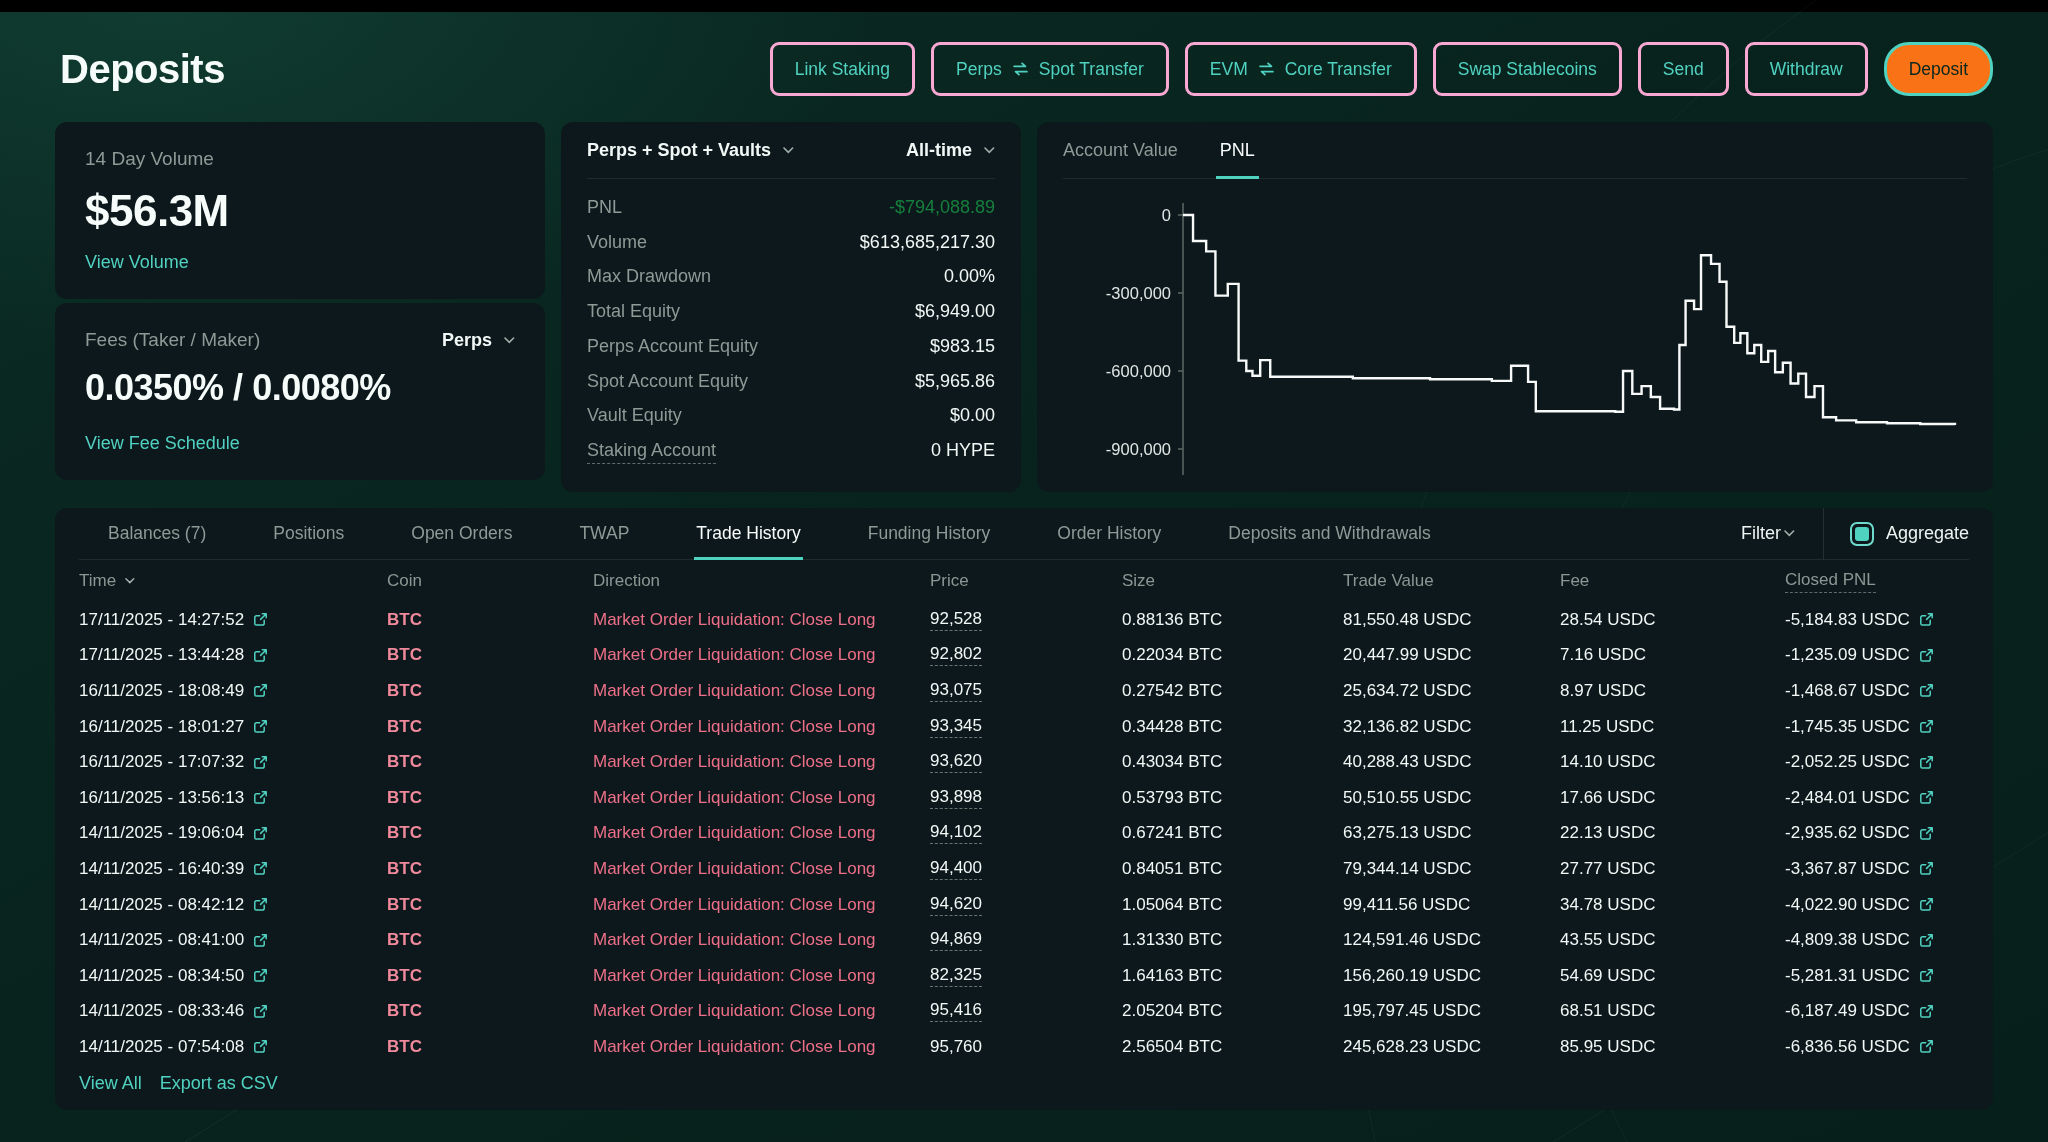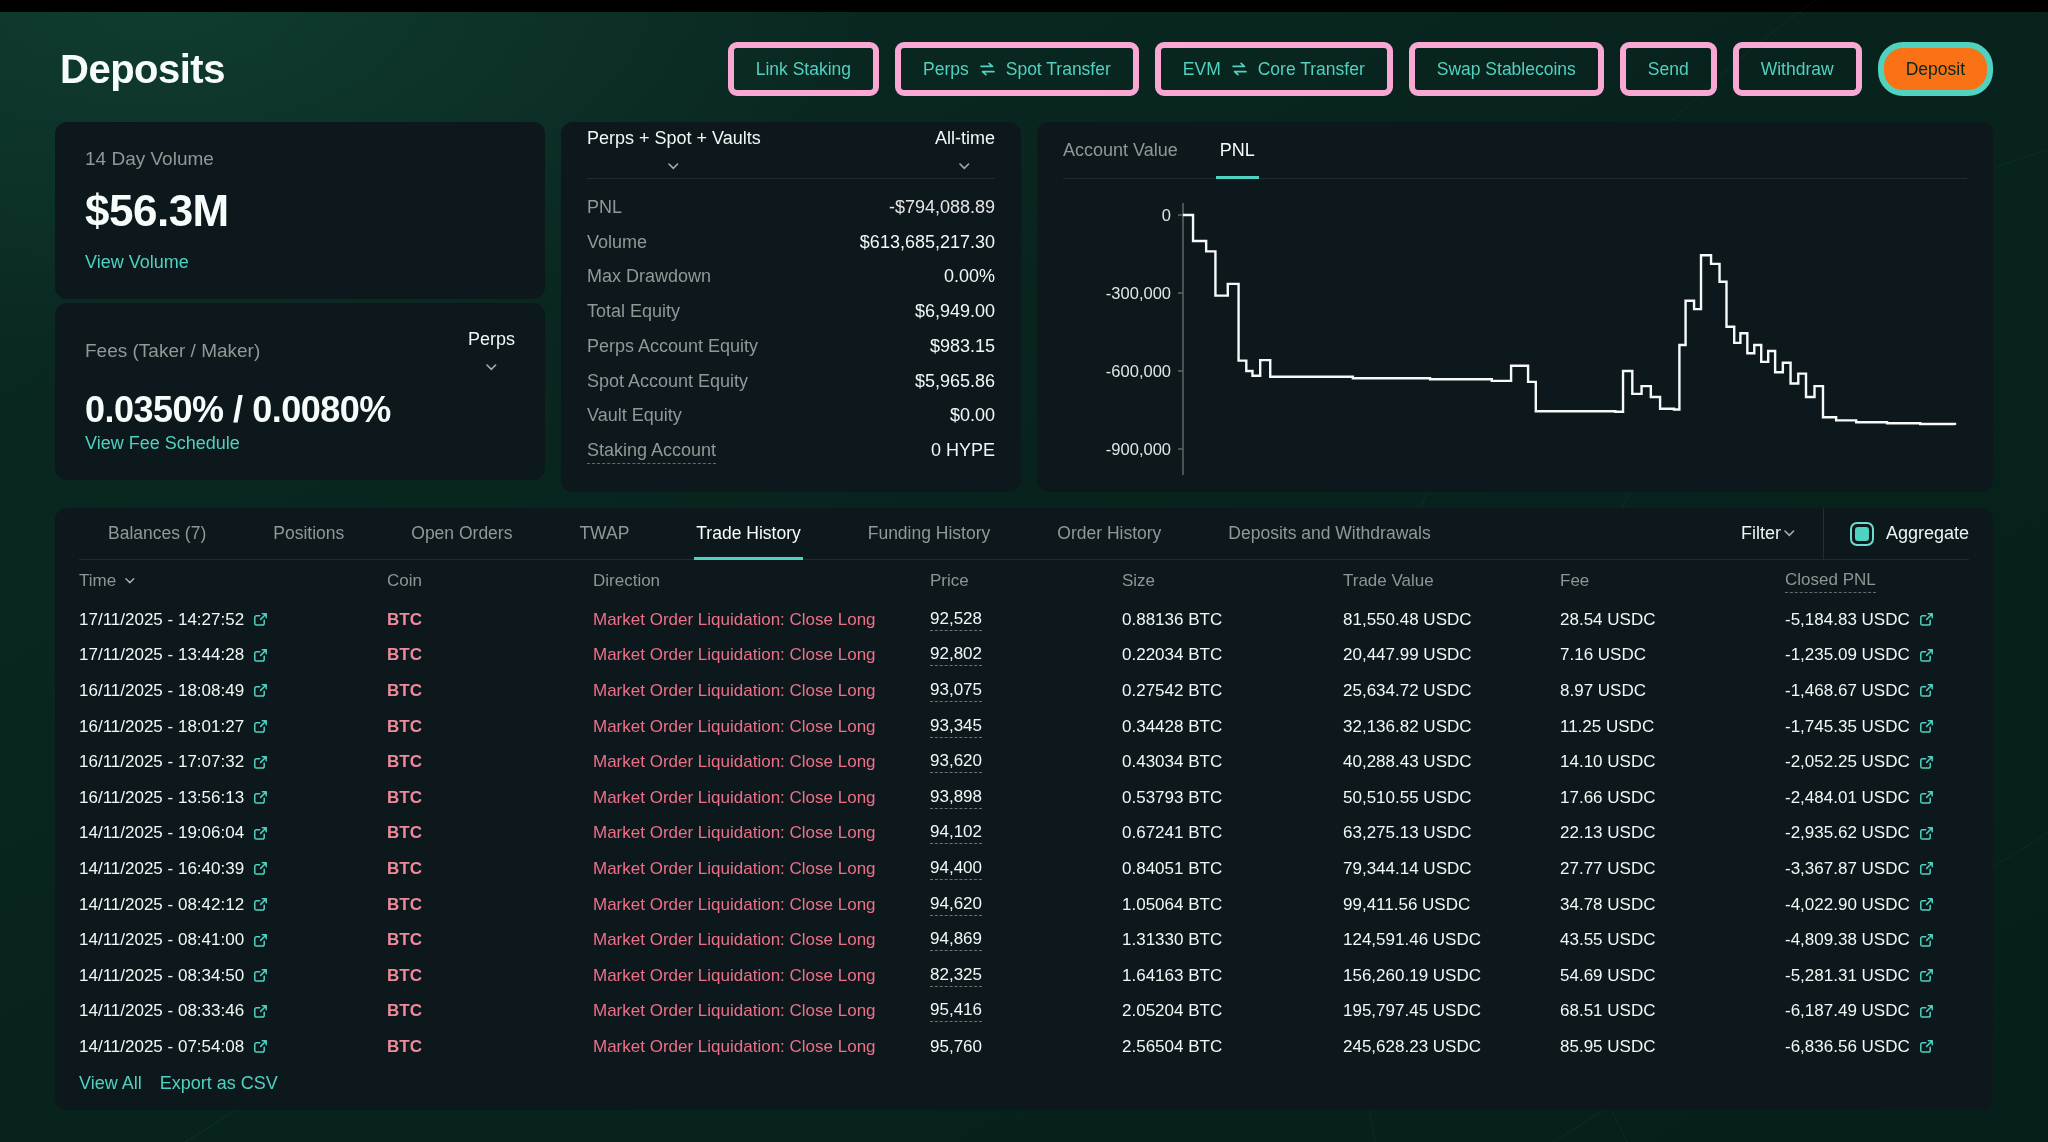--- a/index.html
+++ b/index.html
@@ -20,49 +20,49 @@
   .deco.l2 { width:900px; height:1px; border:none; background:rgba(180,230,215,.05); right:-260px; bottom:190px; transform:rotate(-32deg); border-radius:0; }
 
   .page { padding:0 55px; position:relative; }
 
   
   .topbar { display:flex; align-items:center; justify-content:space-between; padding:30px 0 26px 5px; }
   .title { font-size:40px; font-weight:600; letter-spacing:-.5px; color:#f6fcfa; }
   .actions { display:flex; gap:16px; }
   .btn {
     display:flex; align-items:center; gap:10px; height:54px; padding:0 22px;
-    border:6px solid #f9a8d4; border-radius:9px; background:transparent;
+    border:3px solid #f9a8d4; border-radius:9px; background:transparent;
     color:#50d2c1; font-size:17.5px; font-family:inherit; cursor:pointer; white-space:nowrap;
   }
   .btn.primary { background:#f97316; border-color:#50d2c1; color:#062620; font-weight:500;border-radius:25px; }
   .btn svg { display:block; }
 
   
   .grid-top { display:grid; grid-template-columns:490px 460px 1fr; gap:16px; }
   .card { background:#0d181c; border-radius:12px; }
   .col-left { display:flex; flex-direction:column; gap:4px; }
   .stat-card { height:177px; padding:26px 30px; display:flex; flex-direction:column; }
   .card-label { font-size:19px; color:#8d9a96; }
   .card-head { display:flex; justify-content:space-between; align-items:center; }
   .big-value { font-size:44px; font-weight:600; color:#f6fcfa; margin-top:16px; letter-spacing:-.5px; }
   .fees-value { font-size:36px; }
   .card-link { font-size:18px; color:#50d2c1; margin-top:auto; cursor:pointer; width:max-content; }
-  .selector { display:flex; align-items:center; gap:12px; color:#f2f8f6; font-size:18px; font-weight:400; cursor:pointer;flex-direction:column; }
+  .selector { display:flex; align-items:center; gap:12px; color:#f2f8f6; font-size:18px; font-weight:700; cursor:pointer; }
 
   .chev { width:11px; height:11px; flex:none; }
   .chev path { stroke:#9fb0ab; stroke-width:1.6; fill:none; stroke-linecap:round; }
 
   
   .stats-panel { height:370px; padding:0 26px 14px; display:flex; flex-direction:column; }
   .stats-head { height:57px; flex:none; display:flex; align-items:center; justify-content:space-between; border-bottom:1px solid #1e2c2e; }
   .stats-rows { flex:1; display:flex; flex-direction:column; justify-content:space-evenly; padding-top:4px; }
   .srow { display:flex; justify-content:space-between; font-size:18px; }
   .srow .lbl { color:#8d9a96; }
   .srow .val { color:#f2f8f6; }
-  .srow .val.neg { color:#e5e5e5; }
+  .srow .val.neg { color:#15803d; }
   .dashed-u { border-bottom:1px dashed #5d6d6a; padding-bottom:2px; }
 
   
   .chart-panel { height:370px; padding:0 26px 6px; display:flex; flex-direction:column; }
   .chart-tabs { height:57px; flex:none; display:flex; gap:42px; align-items:flex-end; border-bottom:1px solid #1e2c2e; }
   .ctab { font-size:18px; color:#8d9a96; cursor:pointer; position:relative; height:100%; display:flex; align-items:center; }
   .ctab.active { color:#fafdfc; }
   .ctab.active::after { content:""; position:absolute; left:-4px; right:-4px; bottom:-1px; height:3px; background:#50d2c1; }
   .chart-wrap { flex:1; }
   .chart-wrap svg { width:100%; height:100%; display:block; }

